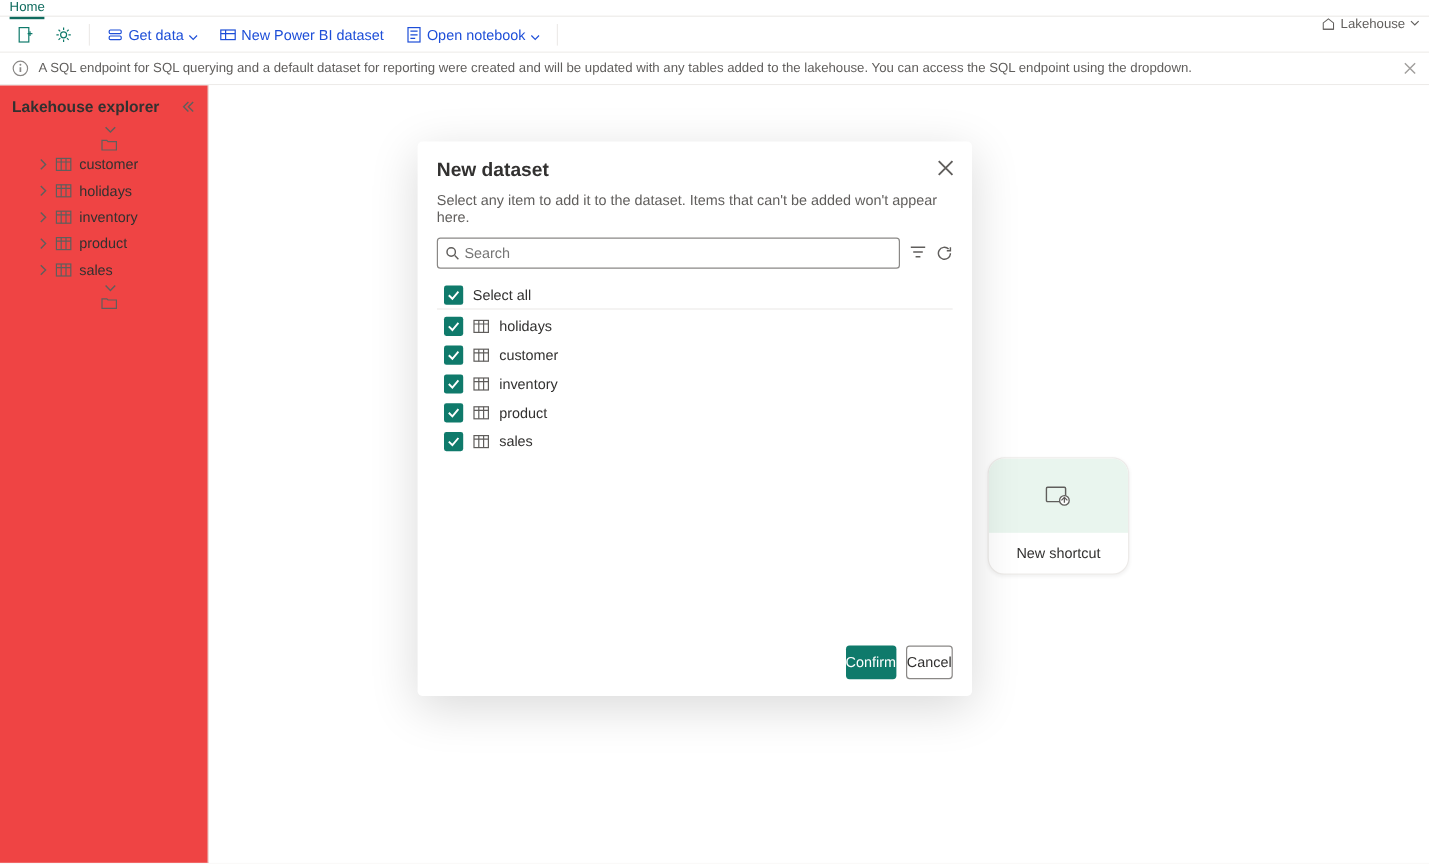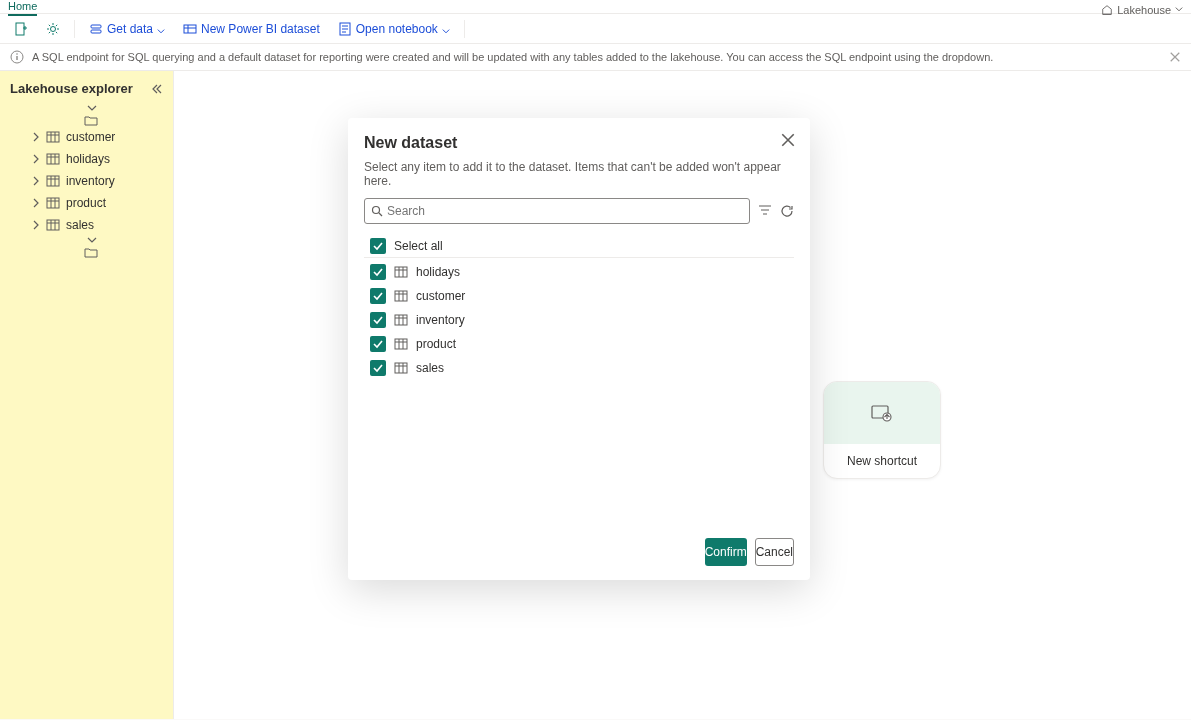--- a/index.html
+++ b/index.html
@@ -1,38 +1,38 @@
 <!DOCTYPE html>
 <html><head>
 <meta charset="utf-8">
 <style>
 * { box-sizing: border-box; margin: 0; padding: 0; }
 body { font-family: "Segoe UI", -apple-system, sans-serif; font-size: 12px; color: #323130; background: #faf9f8; width: 1191px; height: 720px; overflow: hidden; position: relative; }
 
 
 .topbar { height: 14px; background: #fff; border-bottom: 1px solid #edebe9; display: flex; align-items: center; padding: 0 8px; position: relative; }
 .topbar .home-tab { color: #0f6b5e; font-size: 11px; padding-bottom: 2px; border-bottom: 2px solid #0f6b5e; cursor: pointer; position: absolute; left: 8px; top: 0; }
-.topbar .lakehouse-label { position: absolute; right: 8px; top: 4px; display: flex; align-items: center; gap: 4px; font-size: 11px; color: #605e5c; }
+.topbar .lakehouse-label { position: absolute; right: 8px; top: 14px; display: flex; align-items: center; gap: 4px; font-size: 11px; color: #605e5c; }
 .lh-icon { width: 12px; height: 12px; }
 
 
 .toolbar { height: 30px; background: #fff; border-bottom: 1px solid #edebe9; display: flex; align-items: center; padding: 0 8px; gap: 6px; }
 .toolbar .tbtn { display: flex; align-items: flex-end; gap: 4px; padding: 3px 6px; font-size: 12px; color: #1d4ed8; cursor: pointer; border-radius: 2px; }
 .toolbar .divider { width: 1px; height: 18px; background: #edebe9; margin: 0 2px; }
 .tbicon { width: 14px; height: 14px; flex-shrink: 0; }
 .chevdown { width: 8px; height: 8px; }
 
 
 .banner { display: flex; align-items: center; padding: 6px 10px; background: #fff; border-bottom: 1px solid #edebe9; font-size: 11px; color: #605e5c; position: relative; }
 .banner .info-ic { width: 14px; height: 14px; margin-right: 8px; flex-shrink: 0; }
 .banner .close-x { position: absolute; right: 10px; cursor: pointer; color: #a19f9d; font-size: 12px; }
 
 
 .layout { display: flex; height: calc(720px - 14px - 30px - 28px); }
-.sidebar { width: 174px; background: #fef9c3; border-right: 1px solid #edebe9; padding-top: 6px; }
+.sidebar { width: 174px; background: #ef4444; border-right: 1px solid #edebe9; padding-top: 6px; }
 .sidebar-header { display: flex; align-items: center; justify-content: space-between; padding: 4px 10px 8px 10px; font-size: 13px; font-weight: 600; }
 .collapse-ic { width: 12px; height: 12px; cursor: pointer; color: #605e5c; }
 .tree { font-size: 12px; }
 .tree-row { display: flex; align-items: center; height: 22px; cursor: pointer; padding-right: 6px; }
 .tree-chev { width: 10px; height: 10px; margin: 0 4px 0 0; flex-shrink: 0; color: #605e5c; }
 .tree-ic { width: 14px; height: 14px; margin-right: 6px; flex-shrink: 0; color: #605e5c; }
 .tree-label { white-space: nowrap; overflow: hidden; text-overflow: ellipsis; }
 .ind-0 { padding-left: 8px; }
 .ind-1 { padding-left: 20px; flex-direction: column; }
 .ind-2 { padding-left: 32px; }

